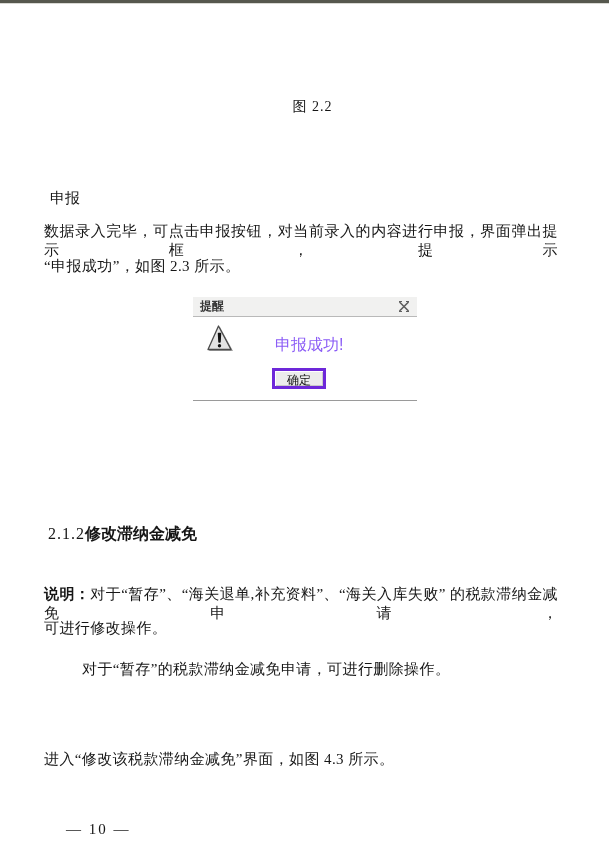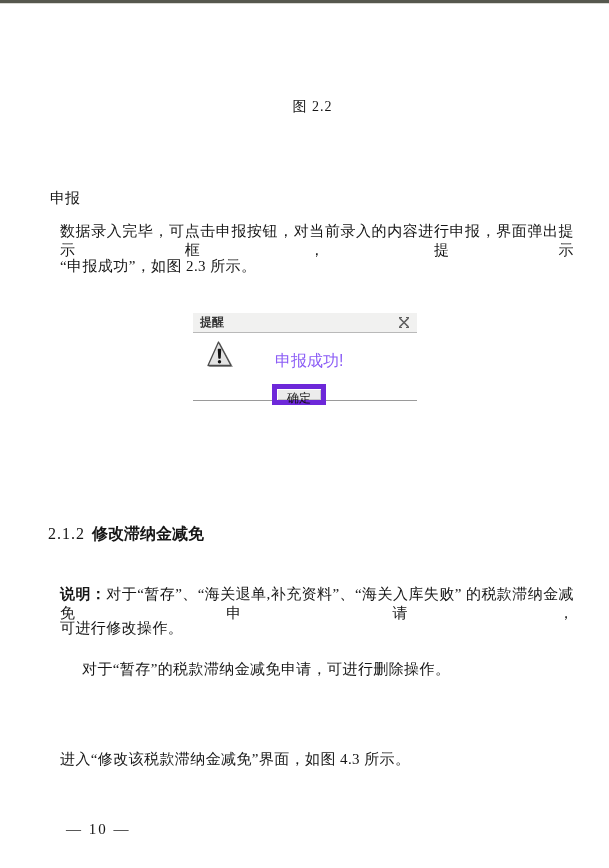--- a/index.html
+++ b/index.html
@@ -24,21 +24,21 @@
   }
   .cap-fig22 { top: 98px; }
   .cap-fig23 { top: 430px; }
 
   .h-shenbao {
     position: absolute; left: 50px; top: 189px;
     font-family: "Liberation Sans", sans-serif;
     font-weight: normal; font-size: 15px;
   }
   .bodyline {
-    position: absolute; left: 60px; width: 514px;
+    position: absolute; left: 44px; width: 514px;
     font-size: 15px; letter-spacing: 0.4px; white-space: nowrap;
   }
   .justify {
     white-space: normal;
     text-align: justify;
     text-align-last: justify;
   }
   .ln-sb1 { top: 222px; }
   .ln-sb2 { top: 257px; }
 
@@ -49,44 +49,44 @@
     background: #ffffff;
     border-bottom: 1px solid #9a9a9a;
     font-family: "Liberation Sans", "DejaVu Sans", sans-serif;
     box-sizing: border-box;
   }
   .dlg-titlebar {
     height: 20px;
     background: var(--dialog-titlebar-bg, #f1f1f0);
     border-bottom: 1px solid #b9b9b9;
     display: flex; align-items: center; justify-content: space-between;
-    padding: 0 7px; box-sizing: border-box; margin-top: 16px;
+    padding: 0 7px; box-sizing: border-box;
   }
   .dlg-title { font-size: 12px; font-weight: bold; color: #3a3a3a; }
   .dlg-close { width: 12px; height: 11px; cursor: default; display: flex; align-items: center; }
   .dlg-body { position: relative; height: 83px; }
   .warn-icon { position: absolute; left: 12px; top: 8px; width: 30px; height: 29px; }
   .dlg-msg { position: absolute; left: 82px; top: 18px; font-size: 16px; color: #8b5cf6; }
   .ok-btn {
     position: absolute; left: 79px; top: 51px;
     width: 54px; height: 21px;
     background: var(--button-bg, #ececec);
-    border: 5px solid #6d28d9;
+    border: 3px solid #6d28d9;
     box-shadow: inset 1px 1px 0 #ffffff, inset -1px -1px 0 #c9c9c9;
     font-size: 12px; color: #111;
     text-align: center; line-height: 19px;
     box-sizing: border-box;
   }
 
   .h-212 {
     position: absolute; left: 48px; top: 524px;
     font-size: 16px;
   }
   .h-212 .num { font-family: "Liberation Serif", serif; font-weight: normal; letter-spacing: 1px; }
-  .h-212 .ttl { font-family: Liberation Serif, serif; font-weight: bold; margin-left: 7px; }
+  .h-212 .ttl { font-family: Liberation Serif, serif; font-weight: bold; }
 
   .para-label {
     font-family: "Liberation Sans", sans-serif;
     font-weight: bold;
   }
   .ln-sm1 { top: 585px; }
   .ln-sm2 { top: 619px; }
   .ln-sm3 { top: 660px; left: 82px; width: 482px; }
   .ln-cz1 { top: 716px; }
   .ln-cz2 { top: 750px; }

